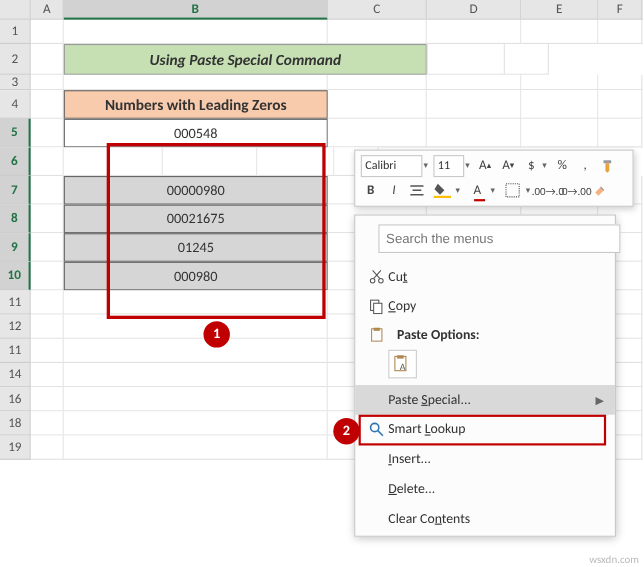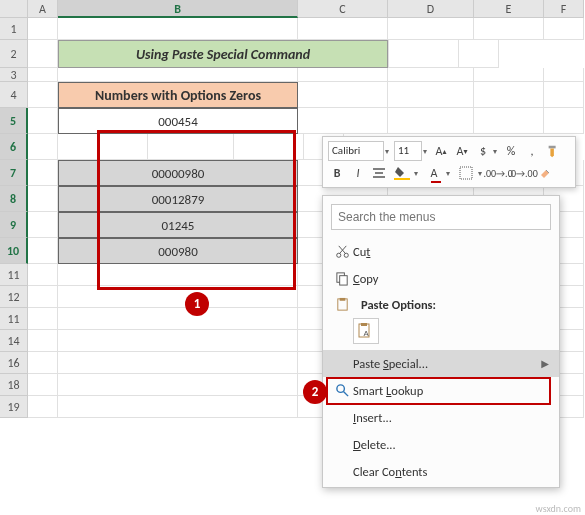--- a/index.html
+++ b/index.html
@@ -46,21 +46,21 @@
 .mini select, .mini .fld { font-size: 11px; height: 20px; border: 1px solid #c8c8c8; background: #fff; }
 .fontname { width: 56px; padding-left: 3px; line-height: 18px; display: flex; align-items: center; }
 .fontsize { width: 28px; padding-left: 3px; line-height: 18px; display: flex; align-items: center; }
 .tb-btn { width: 18px; height: 20px; display: flex; align-items: center; justify-content: center; font-size: 12px; color: #444; cursor: default; }
 .tb-btn.big { width: 22px; }
 .dd { font-size: 8px; color: #666; margin-left: -2px; margin-right: 2px; }
 
 
 .menu { position: absolute; left: 322px; top: 195px; width: 238px; background: #fcfcfc; border: 1px solid #c8c8c8; box-shadow: 1px 2px 8px rgba(0,0,0,0.25); padding: 2px 0; }
 .menu .search { margin: 6px 8px 8px 8px; }
-.menu .search input { width: 100%; height: 24px; border: 1px solid #c8c8c8; padding: 12px 6px; font-size: 12px; color: #888; }
+.menu .search input { width: 100%; height: 24px; border: 1px solid #c8c8c8; padding: 12px 6px; font-size: 12px; color: #888; margin-left: 13px; }
 .menu-item { display: flex; align-items: center; height: 27px; padding: 0 10px 0 8px; font-size: 12.5px; color: #333; }
 .menu-item.hi { background: #d9d9d9; }
 .mi-icon { width: 22px; display: flex; align-items: center; justify-content: center; color: #555; font-size: 14px; }
 .mi-label { flex: 1; }
 .mi-label u { text-decoration: underline; }
 .paste-icons { display: flex; gap: 4px; padding: 2px 0 6px 30px; }
 .pi { width: 26px; height: 26px; border: 1px solid #ccc; background: #fff; display: flex; align-items: center; justify-content: center; font-size: 12px; }
 .sect-label { font-size: 12.5px; font-weight: bold; padding-left: 8px; }
 
 .watermark { position: absolute; right: 4px; bottom: 0; font-size: 10px; color: #bbb; }
@@ -107,31 +107,31 @@
       <div class="cell cB r3"></div>
       <div class="cell cC r3"></div>
       <div class="cell cD r3"></div>
       <div class="cell cE r3"></div>
       <div class="cell cF r3"></div>
     </div>
 
   <div class="row rD">
       <div class="row-hdr rD">4</div>
       <div class="cell cA rD"></div>
-    <div class="cell cB rD th-cell" style="width:240px">Numbers with Options Zeros</div>
+    <div class="cell cB rD th-cell" style="width:240px">Numbers with Leading Zeros</div>
     <div class="cell cC rD"></div>
       <div class="cell cD rD"></div>
       <div class="cell cE rD"></div>
       <div class="cell cF rD"></div>
     </div>
 
   <div class="row rD">
       <div class="row-hdr rD sel">5</div>
       <div class="cell cA rD"></div>
-      <div class="cell cB rD dc first">000454</div>
+      <div class="cell cB rD dc first">000548</div>
       <div class="cell cC rD"></div>
       <div class="cell cD rD"></div>
       <div class="cell cE rD"></div>
       <div class="cell cF rD"></div>
     </div>
   <div class="row rD">
       <div class="row-hdr rD sel">6</div>
       <div class="cell cA rD"></div>
       <div class="cell cC rD"></div>
       <div class="cell cD rD"></div>
@@ -143,21 +143,21 @@
       <div class="cell cA rD"></div>
       <div class="cell cB rD dc sel">00000980</div>
       <div class="cell cC rD"></div>
       <div class="cell cD rD"></div>
       <div class="cell cE rD"></div>
       <div class="cell cF rD"></div>
     </div>
   <div class="row rD">
       <div class="row-hdr rD sel">8</div>
       <div class="cell cA rD"></div>
-      <div class="cell cB rD dc sel">00012879</div>
+      <div class="cell cB rD dc sel">00021675</div>
       <div class="cell cC rD"></div>
       <div class="cell cD rD"></div>
       <div class="cell cE rD"></div>
       <div class="cell cF rD"></div>
     </div>
   <div class="row rD">
       <div class="row-hdr rD sel">9</div>
       <div class="cell cA rD"></div>
       <div class="cell cB rD dc sel">01245</div>
       <div class="cell cC rD"></div>

